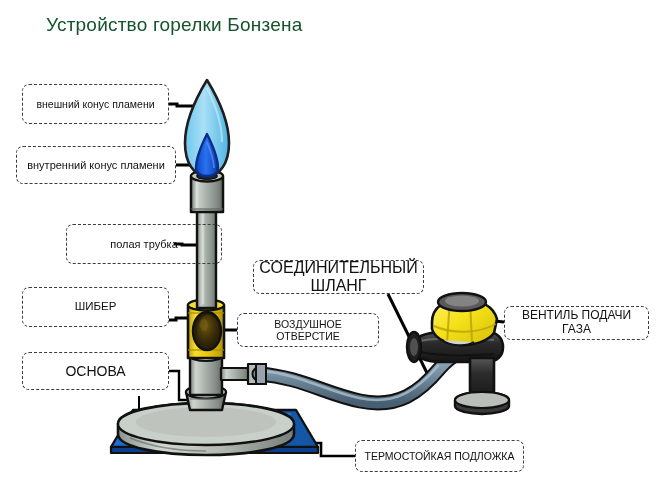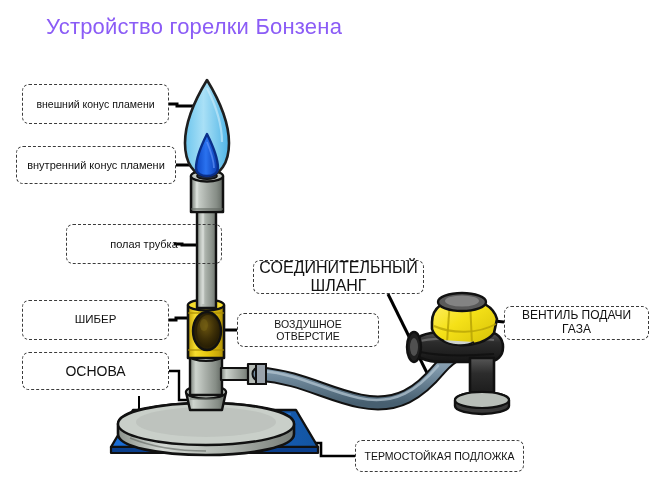--- a/index.html
+++ b/index.html
@@ -19,22 +19,22 @@
     position: absolute;
     left: 0;
     top: 0;
     width: 659px;
     height: 486px;
   }
   .title {
     position: absolute;
     left: 46px;
     top: 14px;
-    font-size: 22px;
-    color: #8b5cf6;
+    font-size: 19px;
+    color: #14532d;
     letter-spacing: 0.2px;
     white-space: nowrap;
     text-align: right;
   }
   .label-box {
     position: absolute;
     box-sizing: border-box;
     border: 1.6px dashed #3b3b3b;
     border-radius: 7px;
     background: rgba(255,255,255,0.0);
@@ -42,21 +42,21 @@
     align-items: center;
     justify-content: center;
     text-align: center;
     color: #111111;
     line-height: 1.15;
     padding: 2px 4px;
   }
   .lbl-outer-cone  { left: 22px;  top: 84px;  width: 147px; height: 40px; font-size: 10.5px; text-align: right; }
   .lbl-inner-cone  { left: 16px;  top: 146px; width: 160px; height: 38px; font-size: 11px; }
   .lbl-tube        { left: 18px;  top: 224px; width: 156px; height: 40px; font-size: 11px; margin-left: 48px;  }
-  .lbl-shutter     { left: 22px;  top: 300px; width: 147px; height: 40px; font-size: 11.5px; }
+  .lbl-shutter     { left: 22px;  top: 287px; width: 147px; height: 40px; font-size: 11.5px; }
   .lbl-base        { left: 22px;  top: 352px; width: 147px; height: 38px; font-size: 14px; }
   .lbl-hose        { left: 253px; top: 260px; width: 171px; height: 34px; font-size: 16px; }
   .lbl-airhole     { left: 237px; top: 313px; width: 142px; height: 34px; font-size: 10.5px; }
   .lbl-valve       { left: 504px; top: 306px; width: 145px; height: 34px; font-size: 12px; }
   .lbl-mat         { left: 355px; top: 440px; width: 169px; height: 32px; font-size: 10.5px; }
 </style>
 </head>
 <body>
 
 <div id="page">

